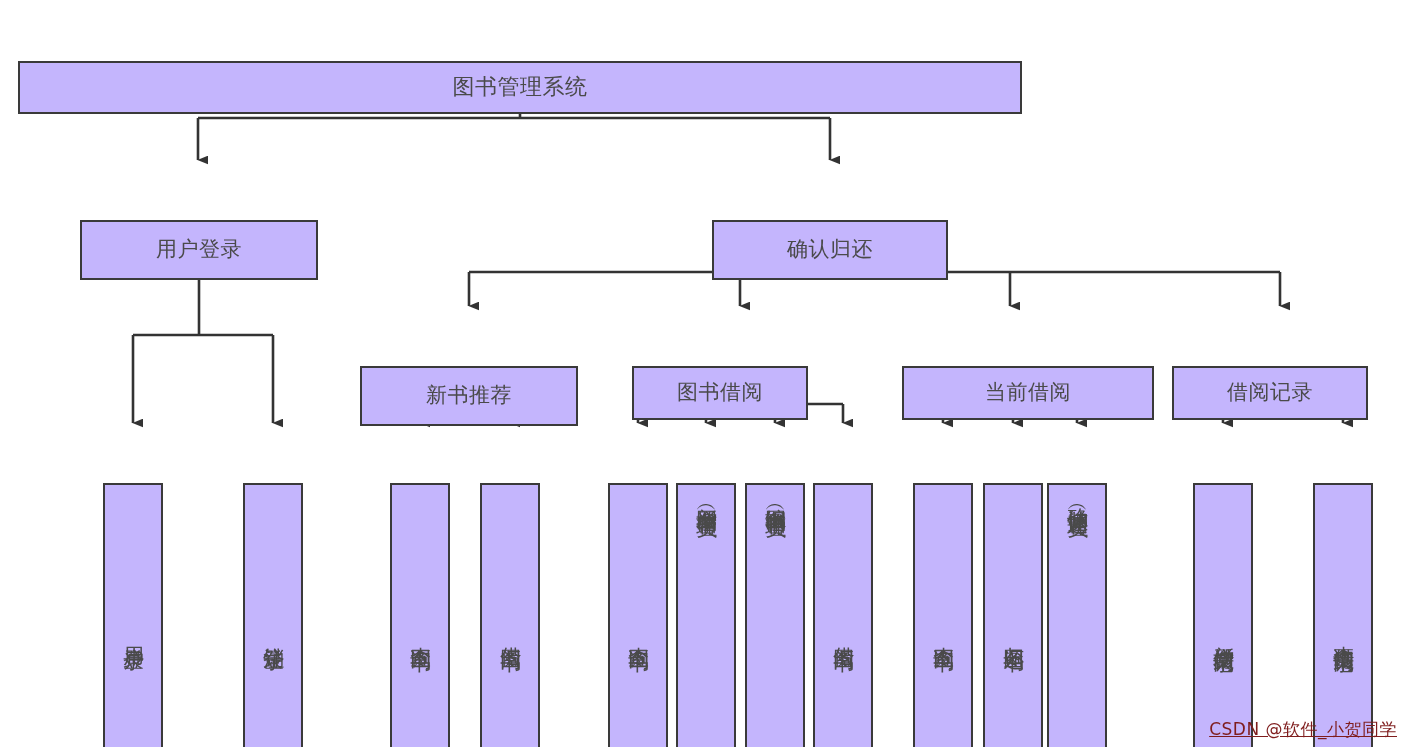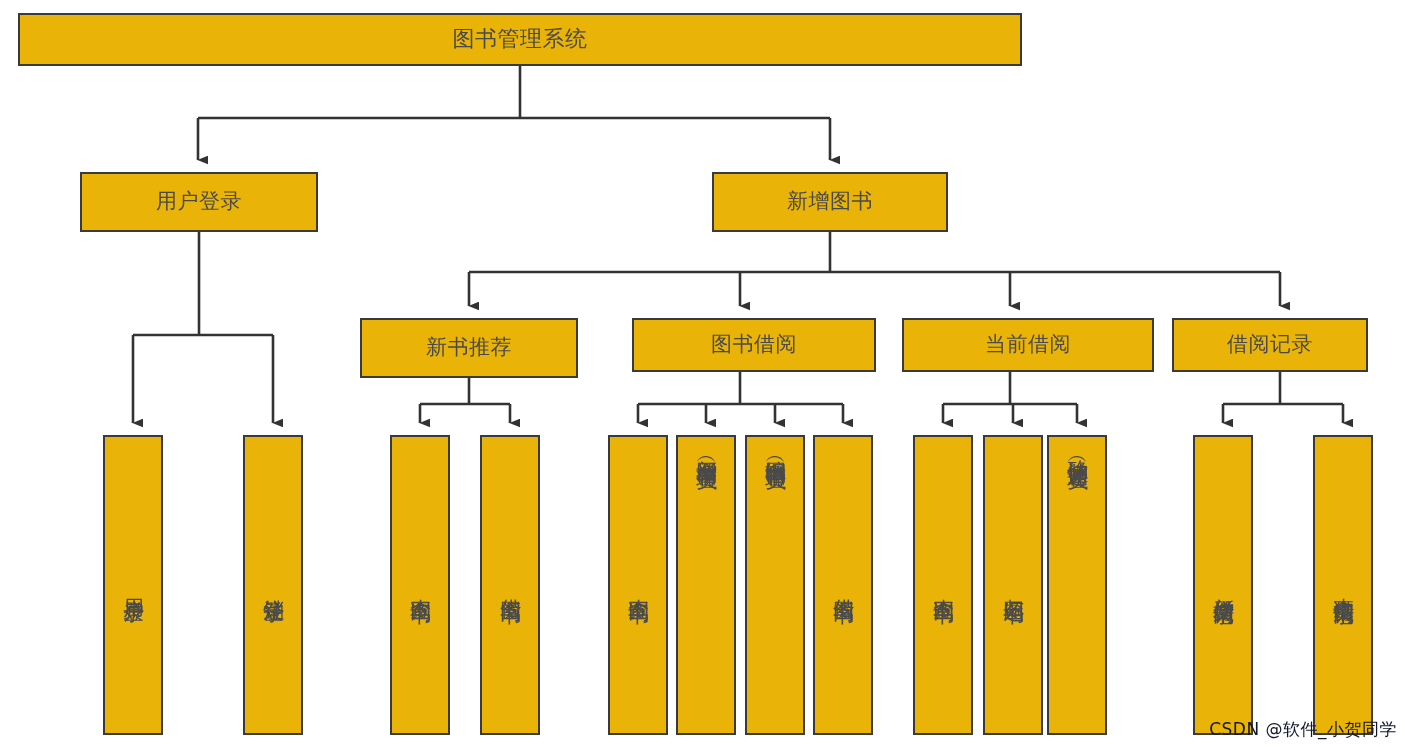--- a/index.html
+++ b/index.html
@@ -21,28 +21,29 @@
   #diagram-svg {
     position: absolute;
     left: 0;
     top: 0;
     width: 1405px;
     height: 747px;
   }
   .node {
     position: absolute;
     box-sizing: border-box;
-    background: #eab308;
+    background: #c4b5fd;
     border: 2.2px solid #3a3a3a;
     display: flex;
     align-items: center;
     justify-content: center;
     text-align: center;
     color: #4a4a4a;
     z-index: 2;
+    margin-top: 48px;
   }
   .node-label {
     display: block;
     line-height: 1.22;
     color: #4a4a4a;
     letter-spacing: 0.5px;
   }
   .node.root .node-label {
     font-size: 22px;
   }
@@ -67,25 +68,26 @@
   }
   .node.leaf.center-v {
     align-items: center;
     padding-top: 0;
   }
   #watermark {
     position: absolute;
     right: 8px;
     bottom: 6px;
     font-size: 17px;
-    color: #0f172a;
+    color: #7f1d1d;
     letter-spacing: 0.5px;
     z-index: 5;
     white-space: nowrap;
     font-family: "DejaVu Sans", "Liberation Sans", sans-serif;
+    text-decoration: underline;
   }
 </style>
 </head>
 <body>
 
 <div id="diagram-root">
 
   <svg id="diagram-svg" viewBox="0 0 1405 747" xmlns="http://www.w3.org/2000/svg">
     <defs>
       <marker id="arrowhead" markerWidth="9" markerHeight="11" refX="4.5" refY="10.4" orient="auto" markerUnits="userSpaceOnUse">
@@ -142,27 +144,27 @@
   </svg>
 
   <div class="node root" style="left:18px; top:13px; width:1004px; height:53px;">
     <span class="node-label">图书管理系统</span>
   </div>
 
   <div class="node level1" style="left:80px; top:172px; width:238px; height:60px;">
     <span class="node-label">用户登录</span>
   </div>
   <div class="node level1" style="left:712px; top:172px; width:236px; height:60px;">
-    <span class="node-label">新增图书</span>
+    <span class="node-label">确认归还</span>
   </div>
 
   <div class="node level2" style="left:360px; top:318px; width:218px; height:60px;">
     <span class="node-label">新书推荐</span>
   </div>
-  <div class="node level2" style="left:632px; top:318px; width:244px; height:54px;">
+  <div class="node level2" style="left:632px; top:318px; width:176px; height:54px;">
     <span class="node-label">图书借阅</span>
   </div>
   <div class="node level2" style="left:902px; top:318px; width:252px; height:54px;">
     <span class="node-label">当前借阅</span>
   </div>
   <div class="node level2" style="left:1172px; top:318px; width:196px; height:54px;">
     <span class="node-label">借阅记录</span>
   </div>
 
   <div class="node leaf center-v" style="left:103px; top:435px; width:60px; height:300px;">

